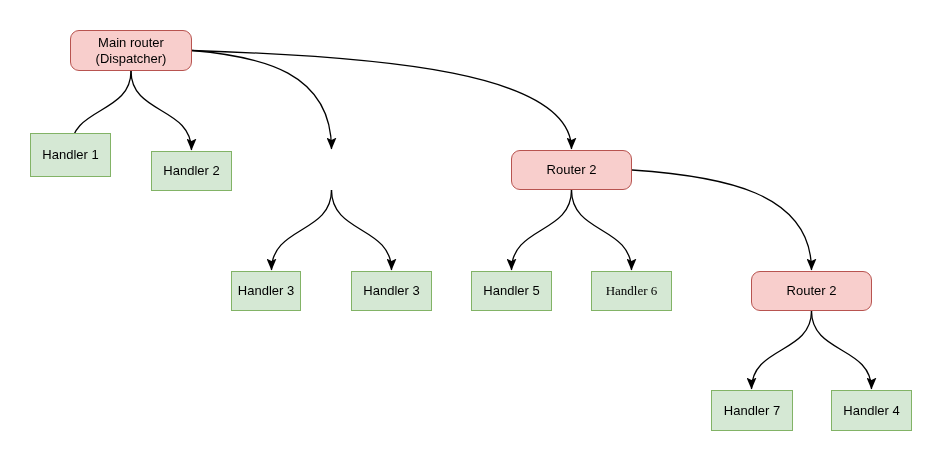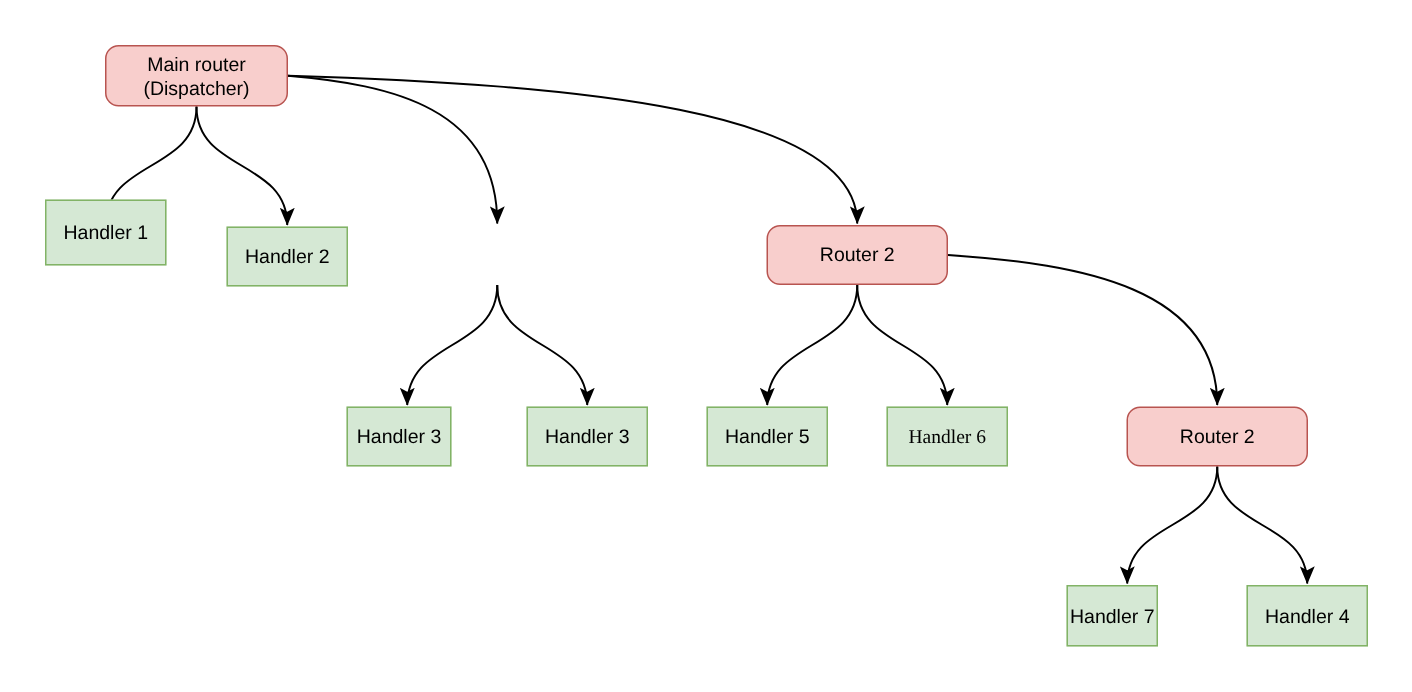--- a/index.html
+++ b/index.html
@@ -74,15 +74,15 @@
 <div class="node router" style="left: 70px; top: 30px; width: 122px; height: 41px;">Main router
 (Dispatcher)</div>
     <div class="node handler" style="left: 30px; top: 133px; width: 81px; height: 44px;">Handler 1</div>
     <div class="node handler" style="left: 151px; top: 151px; width: 81px; height: 40px;">Handler 2</div>
     <div class="node handler" style="left: 231px; top: 271px; width: 70px; height: 40px;">Handler 3</div>
     <div class="node handler" style="left: 351px; top: 271px; width: 81px; height: 40px;">Handler 3</div>
     <div class="node router" style="left: 511px; top: 150px; width: 121px; height: 40px;">Router 2</div>
     <div class="node handler" style="left: 471px; top: 271px; width: 81px; height: 40px;">Handler 5</div>
     <div class="node handler" style="left: 591px; top: 271px; width: 81px; height: 40px; font-family: Liberation Serif, serif;">Handler 6</div>
     <div class="node router" style="left: 751px; top: 271px; width: 121px; height: 40px;">Router 2</div>
-    <div class="node handler" style="left: 711px; top: 390px; width: 61px; height: 41px;">Handler 7</div>
+    <div class="node handler" style="left: 711px; top: 390px; width: 82px; height: 41px;">Handler 7</div>
     <div class="node handler" style="left: 831px; top: 390px; width: 81px; height: 41px;">Handler 4</div>
   </div>
 
 </body></html>

